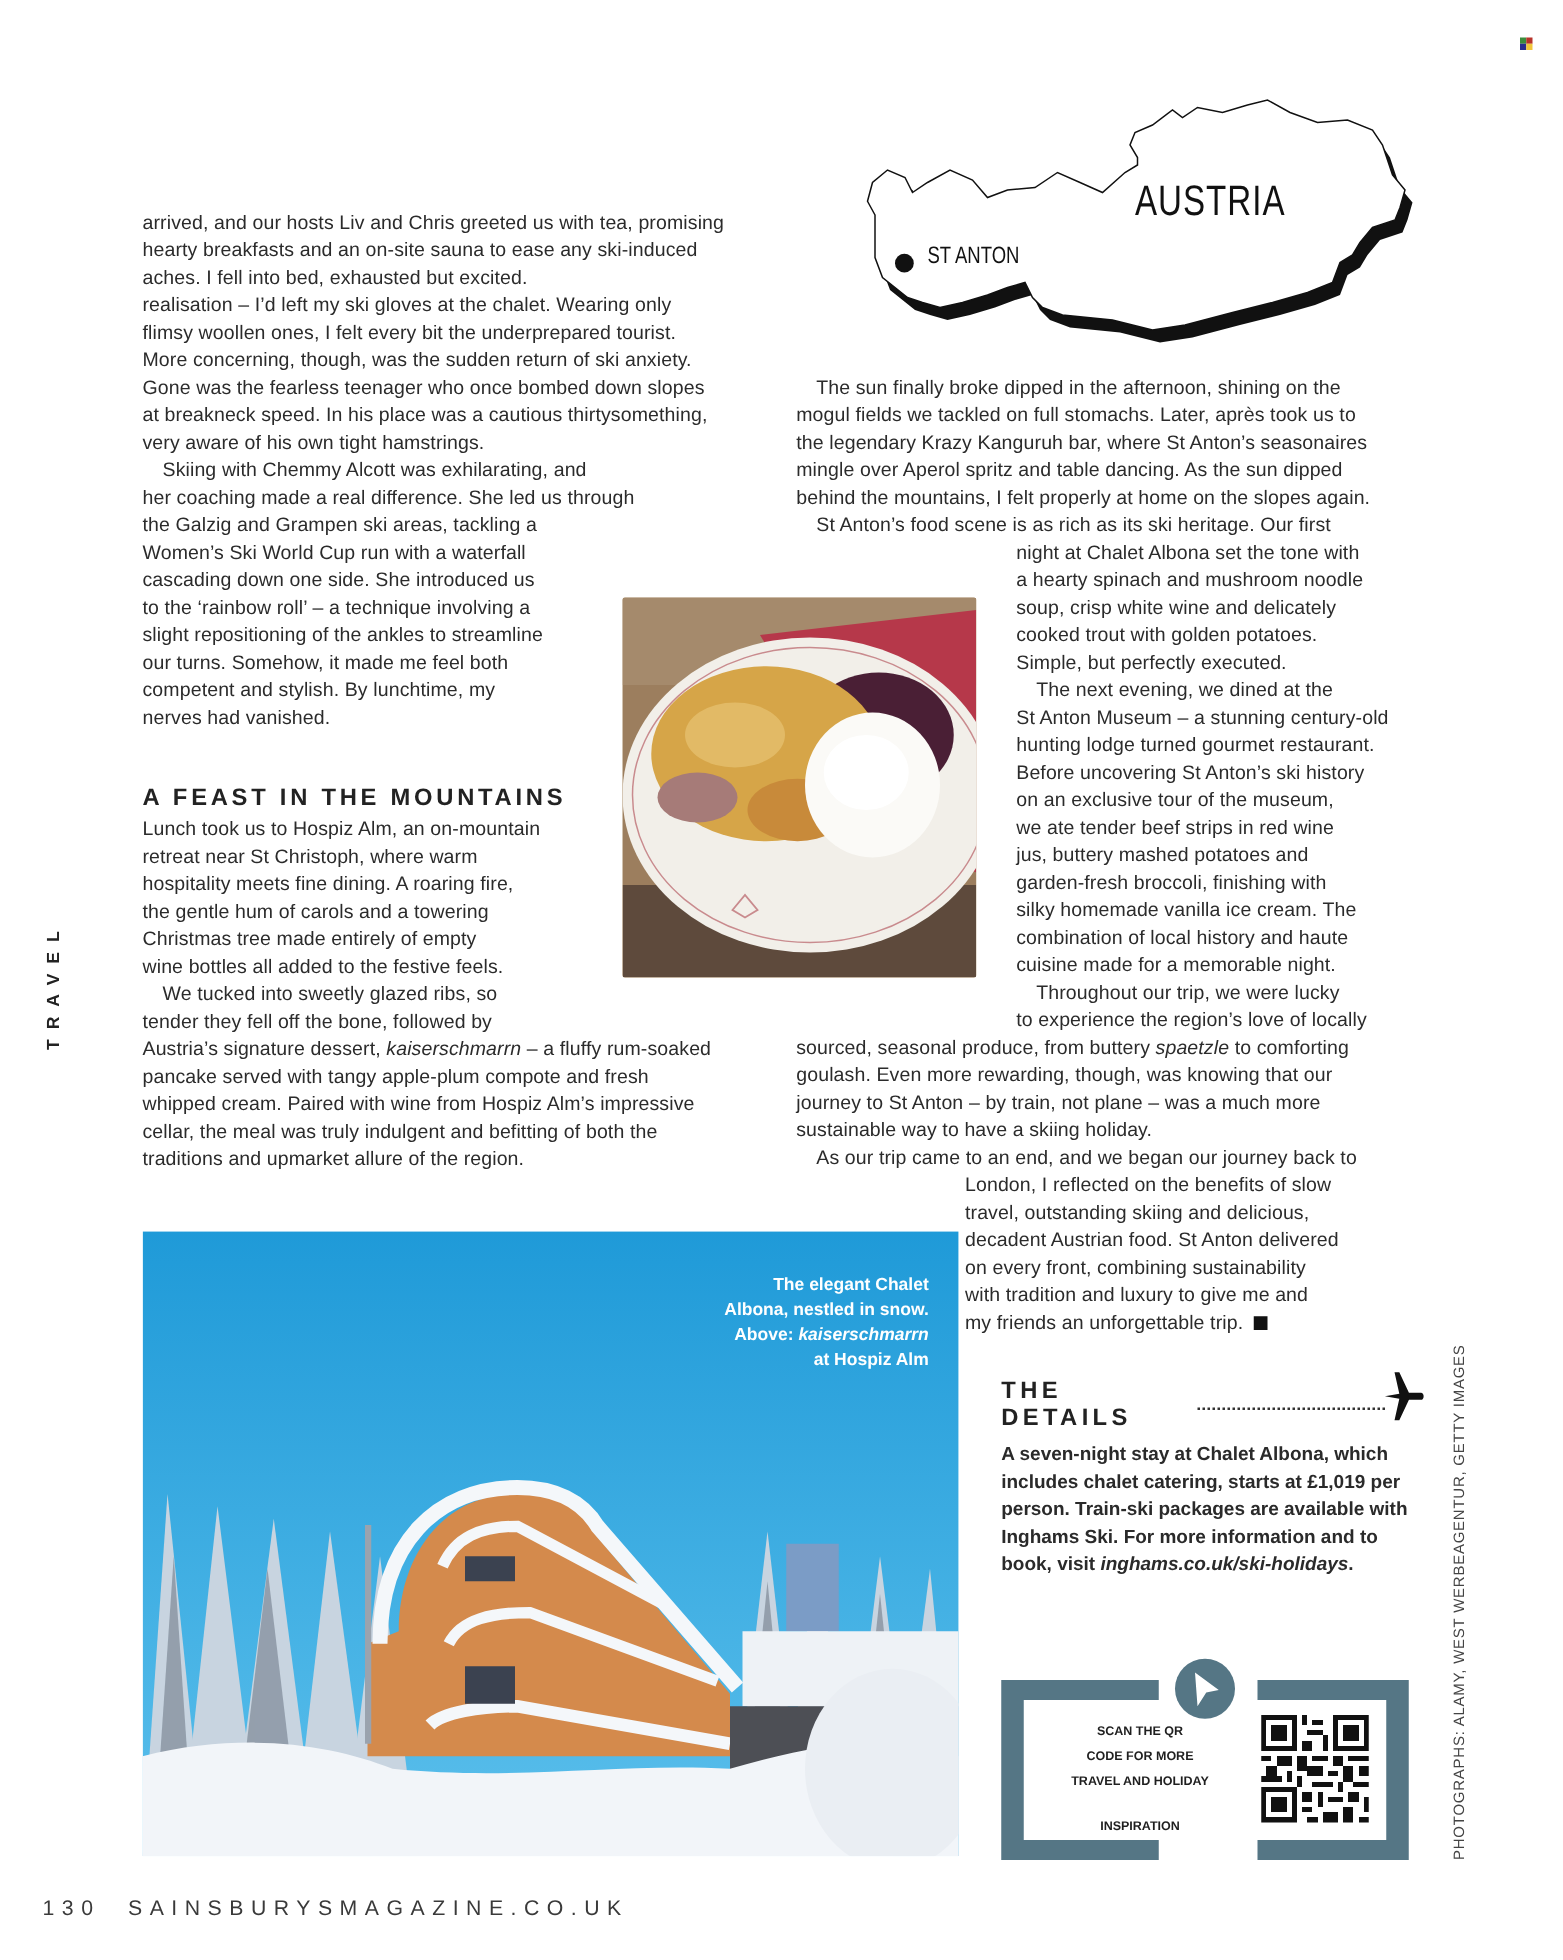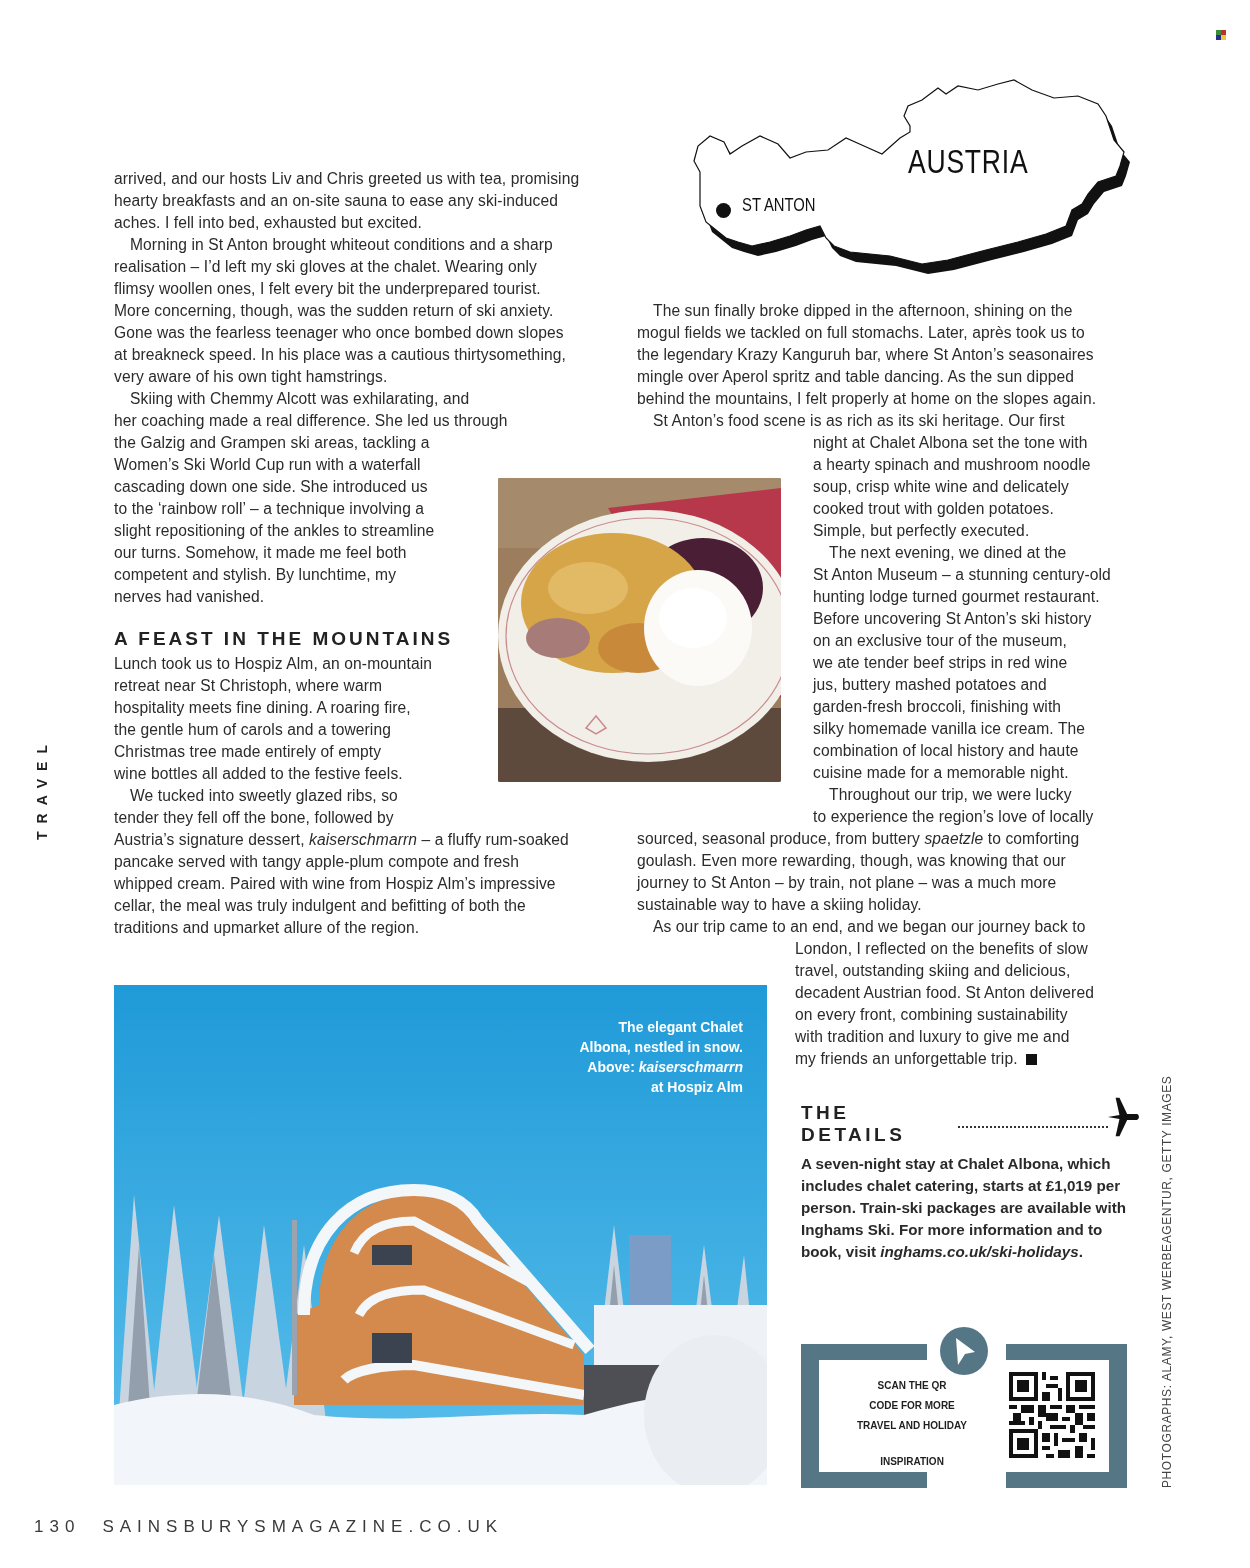--- a/index.html
+++ b/index.html
@@ -47,21 +47,20 @@
   <div class="abs" style="left:30px; top:137px; width:15px; height:15px; border-radius:50%; background:#111;"></div>
   <div class="abs" style="left:56px; top:128px; font-size:19px; letter-spacing:0px; transform:scaleX(0.78); transform-origin:left; color:#111;">ST ANTON</div>
   <div class="abs" style="left:222px; top:76px; font-size:34px; transform:scaleX(0.78); transform-origin:left; color:#111; letter-spacing:1px;">AUSTRIA</div>
 </div>
 
 <div class="abs body-text" style="left:114px; top:168px; width:510px;">
   <div id="left-lines-1">
       <div class="line">arrived, and our hosts Liv and Chris greeted us with tea, promising</div>
       <div class="line">hearty breakfasts and an on-site sauna to ease any ski-induced</div>
       <div class="line">aches. I fell into bed, exhausted but excited.</div>
-      <div class="line ind">Morning in St Anton brought whiteout conditions and a sharp</div>
       <div class="line">realisation – I’d left my ski gloves at the chalet. Wearing only</div>
       <div class="line">flimsy woollen ones, I felt every bit the underprepared tourist.</div>
       <div class="line">More concerning, though, was the sudden return of ski anxiety.</div>
       <div class="line">Gone was the fearless teenager who once bombed down slopes</div>
       <div class="line">at breakneck speed. In his place was a cautious thirtysomething,</div>
       <div class="line">very aware of his own tight hamstrings.</div>
       <div class="line ind">Skiing with Chemmy Alcott was exhilarating, and</div>
       <div class="line">her coaching made a real difference. She led us through</div>
       <div class="line">the Galzig and Grampen ski areas, tackling a</div>
       <div class="line">Women’s Ski World Cup run with a waterfall</div>
@@ -149,21 +148,21 @@
 </div>
 <div class="abs body-text" style="left:637px; top:828px; width:500px;">
   <div class="line"><span>sourced, seasonal produce, from buttery </span><em>spaetzle</em><span> to comforting</span></div>
   <div id="right-lines-3">
       <div class="line">goulash. Even more rewarding, though, was knowing that our</div>
       <div class="line">journey to St Anton – by train, not plane – was a much more</div>
       <div class="line">sustainable way to have a skiing holiday.</div>
       <div class="line ind">As our trip came to an end, and we began our journey back to</div>
     </div>
 </div>
-<div class="abs body-text" style="left:795px; top:938px; width:340px;">
+<div class="abs body-text" style="left:772px; top:938px; width:340px;">
   <div id="right-lines-4">
       <div class="line">London, I reflected on the benefits of slow</div>
       <div class="line">travel, outstanding skiing and delicious,</div>
       <div class="line">decadent Austrian food. St Anton delivered</div>
       <div class="line">on every front, combining sustainability</div>
       <div class="line">with tradition and luxury to give me and</div>
       <div class="line">my friends an unforgettable trip.<span class="end-mark"></span></div>
     </div>
 </div>
 

